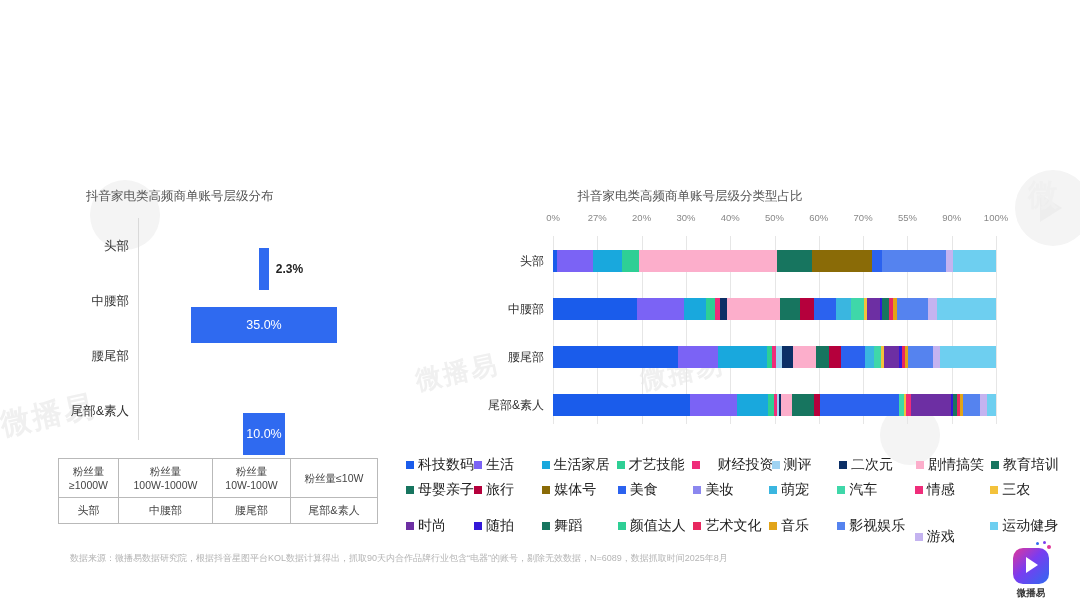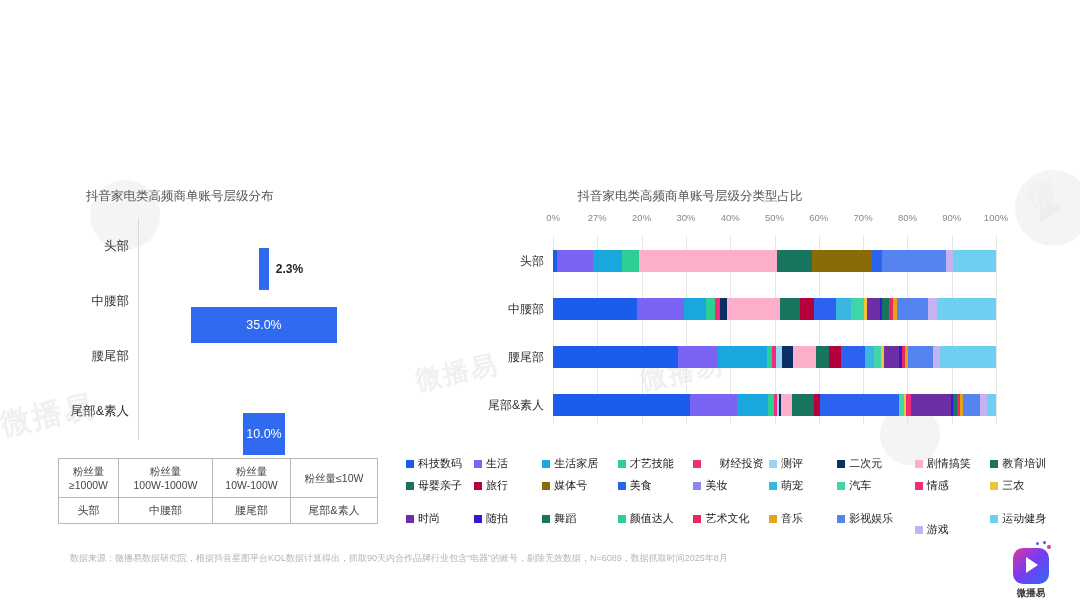--- a/index.html
+++ b/index.html
@@ -76,21 +76,21 @@
   .rrow { position:absolute; left:0; width:443px; height:22px; display:flex; }
   .rrow-label {
     position:absolute; right:calc(100% + 9px); top:50%; transform:translateY(-50%);
     font-size:12px; color:#333; white-space:nowrap;
   }
   .seg { height:100%; }
 
   
   .legend { position:absolute; left:406px; top:456px; width:660px; }
   .legend-row { display:flex; margin-bottom:7px; }
-  .lg { display:flex; align-items:center; font-size:11px; color:#222; white-space:nowrap; }
+  .lg { display:flex; align-items:center; font-size:14px; color:#222; white-space:nowrap; }
   .lg .sw { width:8px; height:8px; margin-right:4px; flex:0 0 auto; }
 
   
   .footnote {
     position:absolute; left:70px; top:552px; font-size:9px; color:#b5b5b5; white-space:nowrap;
   }
   .brand { position:absolute; right:18px; bottom:8px; width:62px; text-align:center; }
   .brand-mark {
     width:36px;height:36px;margin:0 auto 3px; border-radius:10px; position:relative;
     background:linear-gradient(135deg,#e0379a 0%,#7a3cf0 45%,#2f6af0 100%);
@@ -175,21 +175,21 @@
           <div class="tick" style="left: 132.9px;">30%</div>
           <div class="gline" style="left: 132.9px;"></div>
           <div class="tick" style="left: 177.2px;">40%</div>
           <div class="gline" style="left: 177.2px;"></div>
           <div class="tick" style="left: 221.5px;">50%</div>
           <div class="gline" style="left: 221.5px;"></div>
           <div class="tick" style="left: 265.8px;">60%</div>
           <div class="gline" style="left: 265.8px;"></div>
           <div class="tick" style="left: 310.1px;">70%</div>
           <div class="gline" style="left: 310.1px;"></div>
-          <div class="tick" style="left: 354.4px;">80%</div>
+          <div class="tick" style="left: 354.4px;">55%</div>
           <div class="gline" style="left: 354.4px;"></div>
           <div class="tick" style="left: 398.7px;">90%</div>
           <div class="gline" style="left: 398.7px;"></div>
           <div class="tick" style="left: 443px;">100%</div>
           <div class="gline" style="left: 443px;"></div>
           <div class="rrow" style="top: 22px;">
             <div class="rrow-label">头部</div>
             <div class="seg" title="科技数码 1%" style="width: 1%; background: rgb(26, 92, 235);"></div>
             <div class="seg" title="生活 8%" style="width: 8%; background: rgb(123, 99, 245);"></div>
             <div class="seg" title="生活家居 6.5%" style="width: 6.5%; background: rgb(25, 168, 221);"></div>

